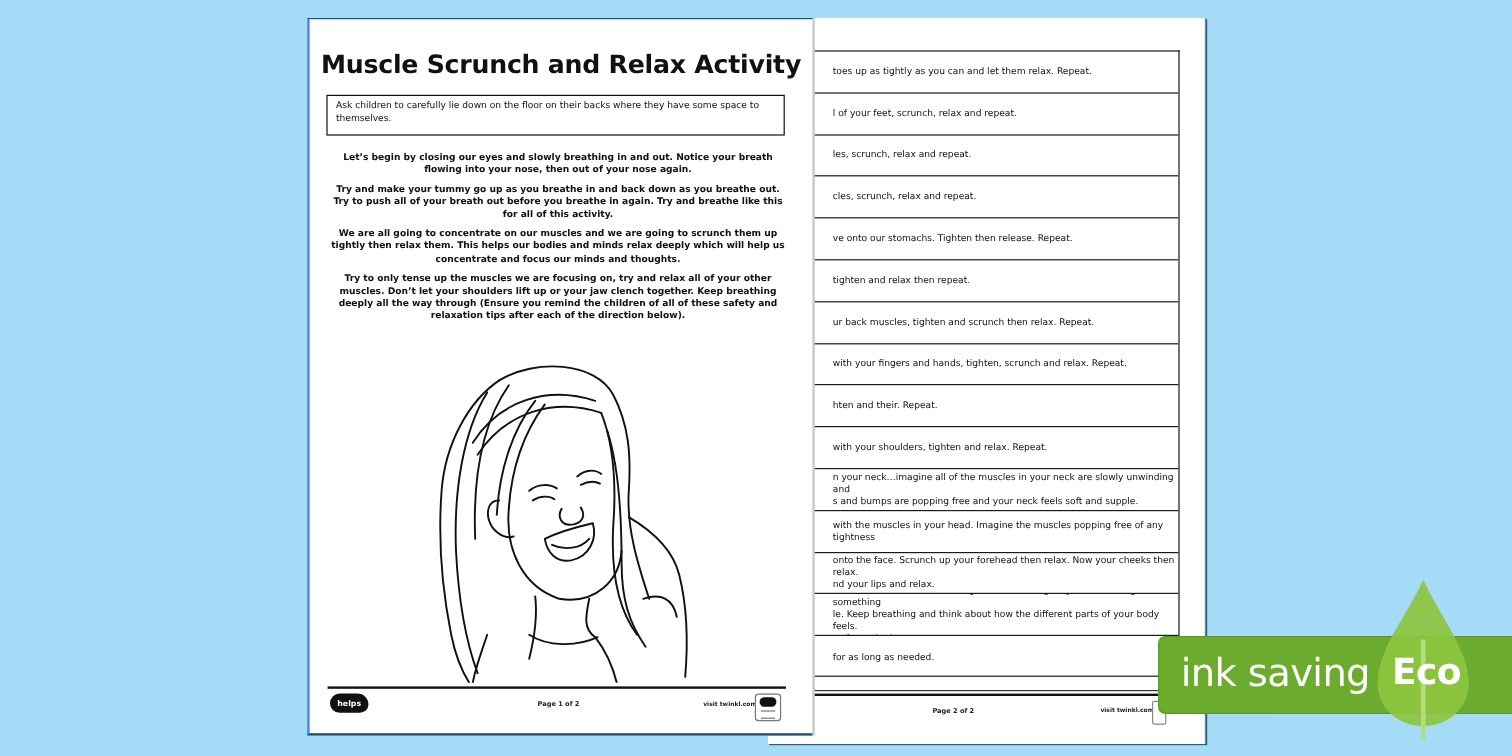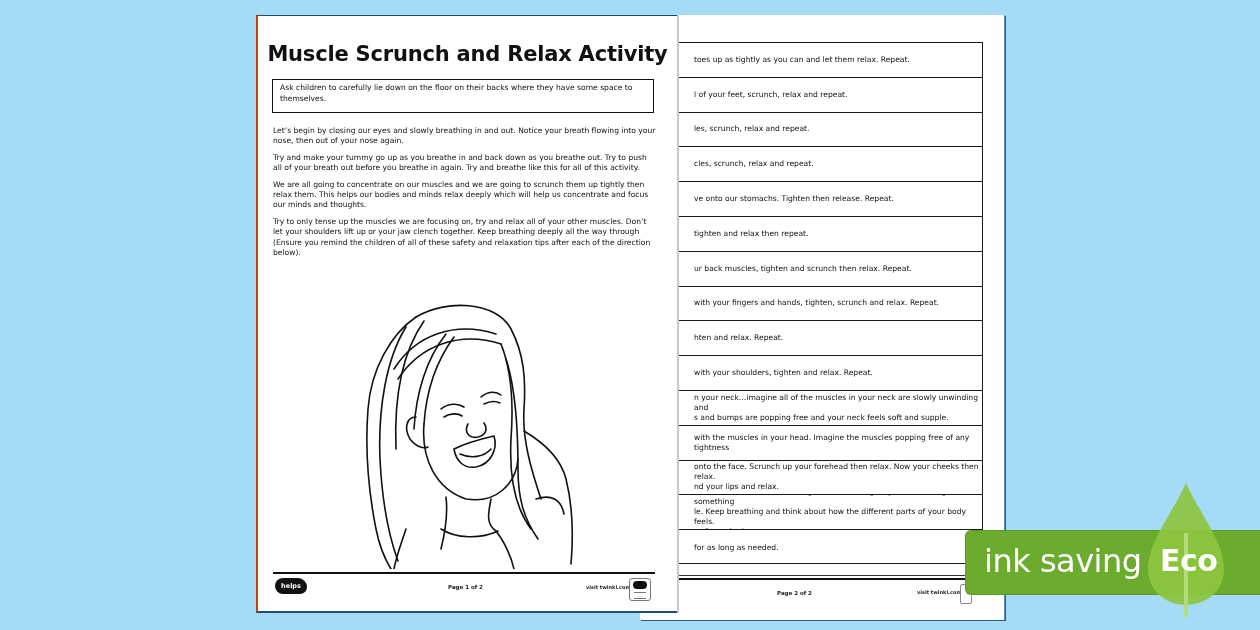--- a/index.html
+++ b/index.html
@@ -45,40 +45,40 @@
     }
     .page2 .badge-small {
       position: absolute; left: 320px; top: 569px; width: 12px; height: 20px;
       border: 1px solid #888; border-radius: 2px; background: #fff;
     }
 
     
     .page1 {
       position: absolute; left: 256px; top: 15px; width: 421px; height: 598px;
       background: #ffffff;
-      border-left: 2px solid #c2410c;
+      border-left: 2px solid #3b82f6;
       border-top: 1px solid #1f4f6e;
       border-bottom: 2px solid #1f4f6e;
       box-shadow: 2px 0 0 #c9c9c9;
     }
     .page1 .title {
       position: absolute; left: 0; top: 26px; width: 100%;
       text-align: center; font-weight: bold; font-size: 21px; color: #111;
       font-family: "DejaVu Sans", sans-serif; letter-spacing: -0.2px;
     }
     .page1 .intro-box {
       position: absolute; left: 14px; top: 63px; width: 382px; height: 34px;
       border: 1.5px solid #111;
       padding: 2px 7px; font-size: 7.6px; line-height: 11px; color: #111;
     }
     .page1 .body {
       position: absolute; left: 15px; top: 110px; width: 384px;
       font-size: 7.6px; line-height: 10.4px; color: #111;
     }
-    .page1 .body p { margin-bottom: 6px; text-align: left; }
+    .page1 .body p { margin-bottom: 6px; text-align: center; font-weight: bold; }
 
     .page1 .illustration {
       position: absolute; left: 88px; top: 283px; width: 250px; height: 270px;
     }
 
     .page1 .footer-rule {
       position: absolute; left: 15px; top: 556px; width: 382px; height: 2px; background: #111;
     }
     .page1 .logo {
       position: absolute; left: 17px; top: 562px; width: 32px; height: 16px;
@@ -132,21 +132,21 @@
   <div class="page2">
     <div class="table">
       <div class="row"><span>toes up as tightly as you can and let them relax. Repeat.</span></div>
       <div class="row"><span>l of your feet, scrunch, relax and repeat.</span></div>
       <div class="row"><span>les, scrunch, relax and repeat.</span></div>
       <div class="row"><span>cles, scrunch, relax and repeat.</span></div>
       <div class="row"><span>ve onto our stomachs. Tighten then release. Repeat.</span></div>
       <div class="row"><span>tighten and relax then repeat.</span></div>
       <div class="row"><span>ur back muscles, tighten and scrunch then relax. Repeat.</span></div>
       <div class="row"><span>with your fingers and hands, tighten, scrunch and relax. Repeat.</span></div>
-      <div class="row"><span>hten and relax. Repeat.</span></div>
+      <div class="row"><span>hten and their. Repeat.</span></div>
       <div class="row"><span>with your shoulders, tighten and relax. Repeat.</span></div>
       <div class="row"><span>n your neck…imagine all of the muscles in your neck are slowly unwinding and
 s and bumps are popping free and your neck feels soft and supple.</span></div>
       <div class="row"><span>with the muscles in your head. Imagine the muscles popping free of any tightness</span></div>
       <div class="row"><span>onto the face. Scrunch up your forehead then relax. Now your cheeks then relax.
 nd your lips and relax.</span></div>
       <div class="row"><span>ace, head, shoulders, back, legs and feet. Imagine you are sinking into something
 le. Keep breathing and think about how the different parts of your body feels.
 s of your body.</span></div>
       <div class="row"><span>for as long as needed.</span></div>

